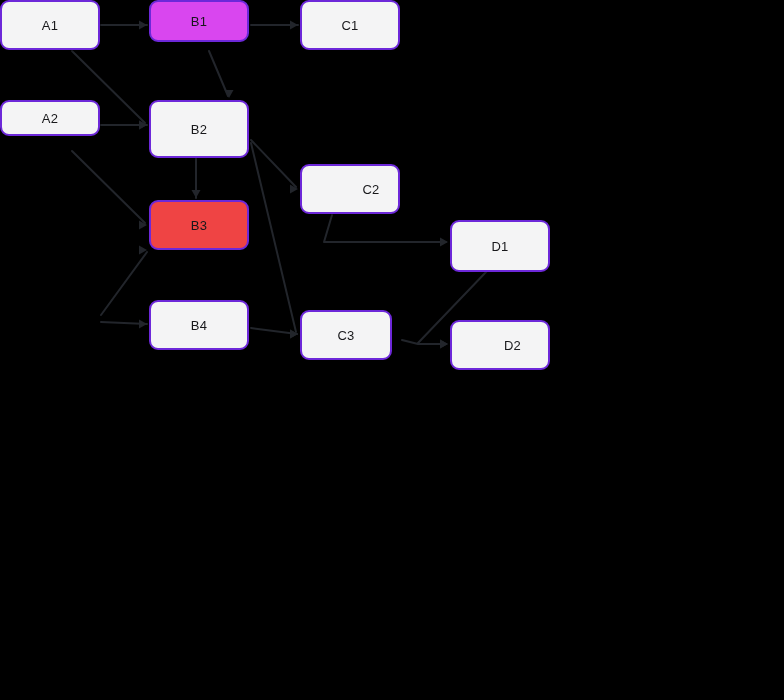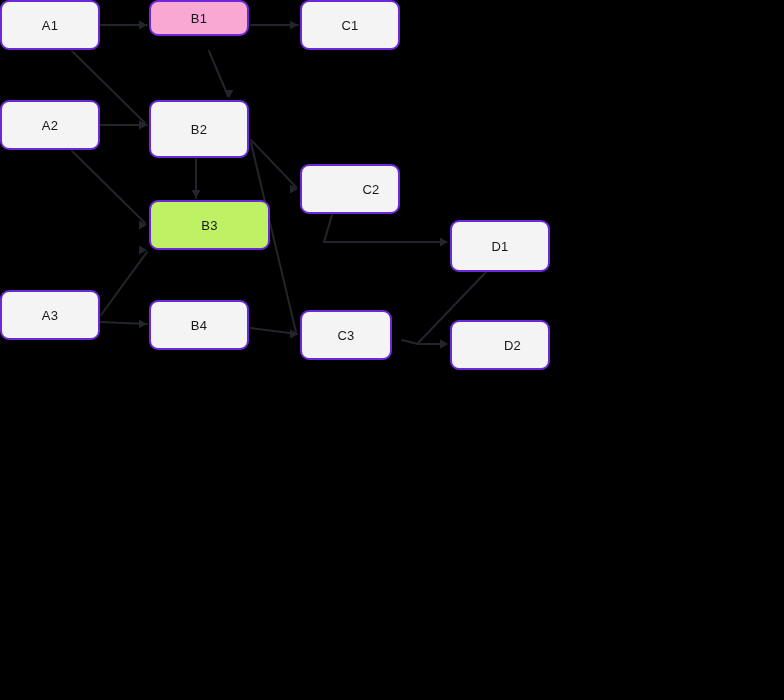--- a/index.html
+++ b/index.html
@@ -94,33 +94,30 @@
       <polygon points="440,237.5 440,246.5 448,242" class="edge-head" fill="#22252b"></polygon>
       <path d="M 402 340 L 418 344 L 446 344" class="edge-path" stroke="#22252b"></path>
       <polygon points="440,339.5 440,348.5 448,344" class="edge-head" fill="#22252b"></polygon>
       <path d="M 487 271 L 418 343" class="edge-path" stroke="#22252b"></path>
       <polygon points="440,339.5 440,348.5 448,344" class="edge-head" fill="#22252b"></polygon>
     </svg>
 
   <div class="node" style="left: 0px; top: 0px; width: 100px; height: 50px; border-radius: 9px; background: rgb(244, 244, 245); border-color: rgb(109, 40, 217);">
     <span class="node-label">A1</span>
   </div>
-  <div class="node" style="left: 0px; top: 100px; width: 100px; height: 50px; border-radius: 9px; background: rgb(244, 244, 245); border-color: rgb(109, 40, 217);">
+  <div class="node" style="left: 0px; top: 100px; width: 100px; height: 36px; border-radius: 9px; background: rgb(244, 244, 245); border-color: rgb(109, 40, 217);">
     <span class="node-label">A2</span>
   </div>
-  <div class="node" style="left: 0px; top: 290px; width: 100px; height: 50px; border-radius: 9px; background: rgb(244, 244, 245); border-color: rgb(109, 40, 217);">
-    <span class="node-label">A3</span>
-  </div>
-  <div class="node" style="left: 149px; top: 0px; width: 100px; height: 36px; border-radius: 9px; background: #f9a8d4; border-color: rgb(109, 40, 217);">
+  <div class="node" style="left: 149px; top: 0px; width: 100px; height: 42px; border-radius: 9px; background: #d946ef; border-color: rgb(109, 40, 217);">
     <span class="node-label">B1</span>
   </div>
   <div class="node" style="left: 149px; top: 100px; width: 100px; height: 58px; border-radius: 9px; background: rgb(244, 244, 245); border-color: rgb(109, 40, 217);">
     <span class="node-label">B2</span>
   </div>
-  <div class="node" style="left: 149px; top: 200px; width: 121px; height: 50px; border-radius: 9px; background: #bef264; border-color: rgb(109, 40, 217);">
+  <div class="node" style="left: 149px; top: 200px; width: 100px; height: 50px; border-radius: 9px; background: #ef4444; border-color: rgb(109, 40, 217);">
     <span class="node-label">B3</span>
   </div>
   <div class="node" style="left: 149px; top: 300px; width: 100px; height: 50px; border-radius: 9px; background: rgb(244, 244, 245); border-color: rgb(109, 40, 217);">
     <span class="node-label">B4</span>
   </div>
   <div class="node" style="left: 300px; top: 0px; width: 100px; height: 50px; border-radius: 9px; background: rgb(244, 244, 245); border-color: rgb(109, 40, 217);">
     <span class="node-label">C1</span>
   </div>
   <div class="node" style="left: 300px; top: 164px; width: 100px; height: 50px; border-radius: 9px; background: rgb(244, 244, 245); border-color: rgb(109, 40, 217); padding-left: 42px;">
     <span class="node-label">C2</span>

